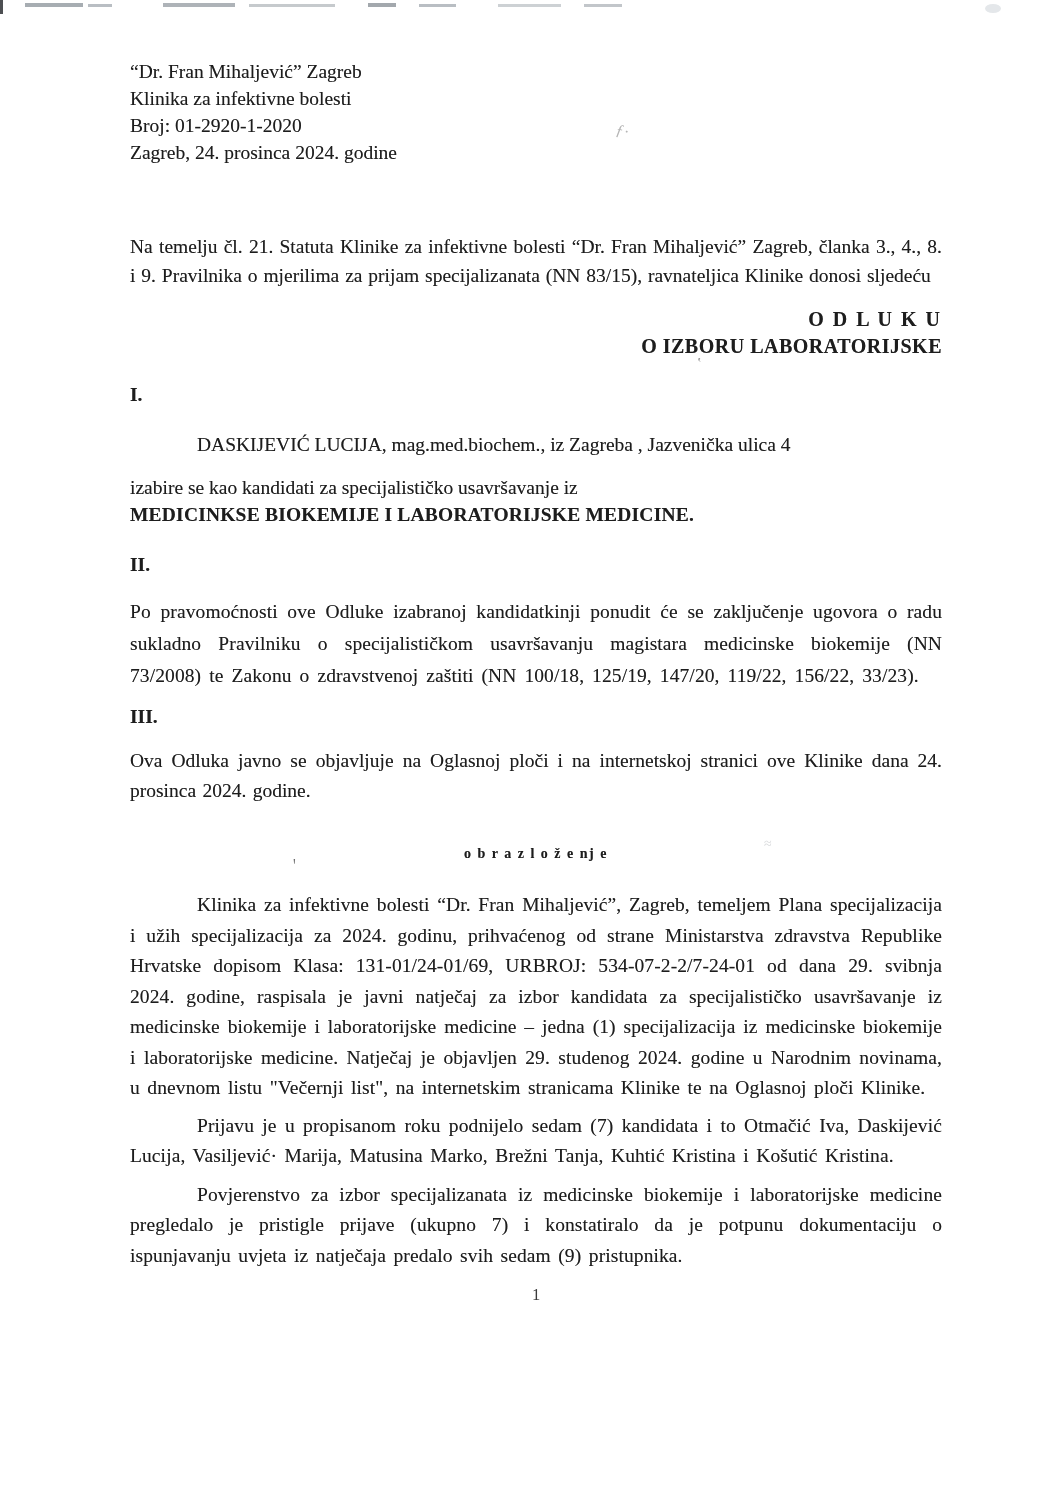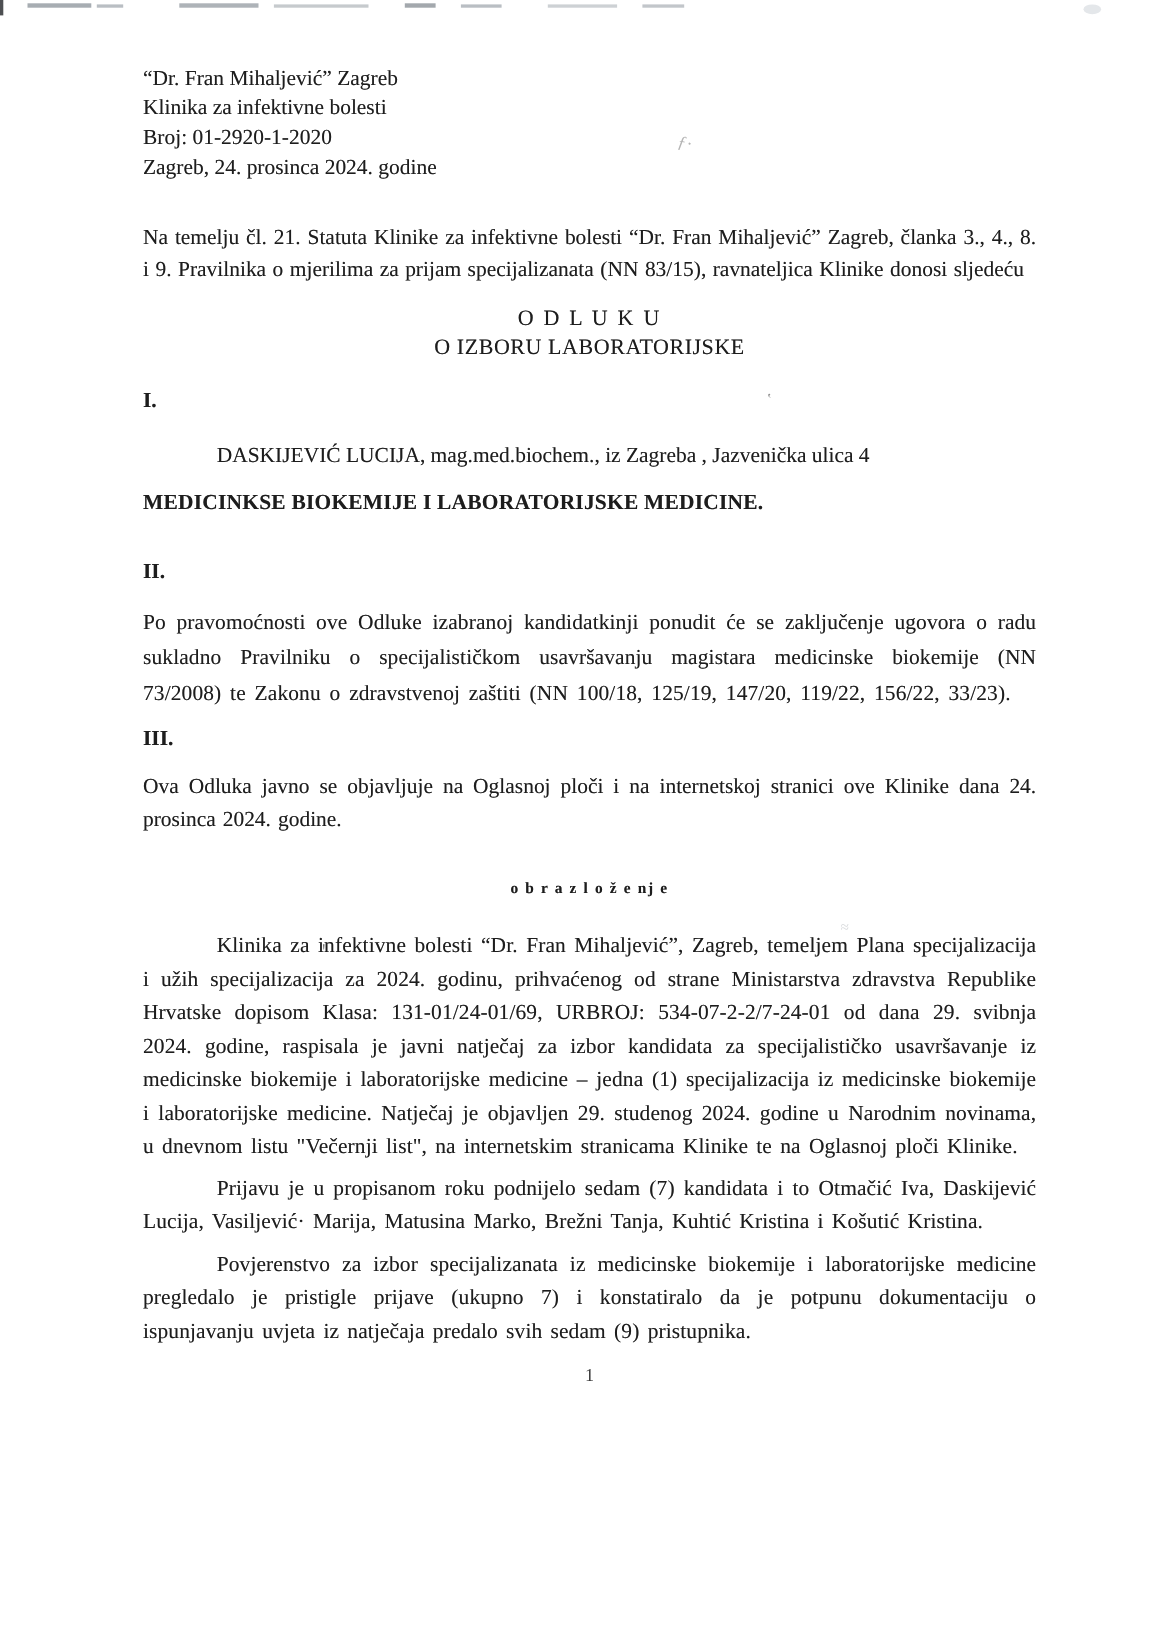--- a/index.html
+++ b/index.html
@@ -19,37 +19,37 @@
     top: 58px;
     width: 812px;
     font-size: 19.5px;
     line-height: 27px;
   }
   .txt { text-shadow: 0 0 0.5px rgba(30,30,30,0.45); }
 
   .header-block div { line-height: 27px; }
 
   .preamble {
-    margin-top: 36px;
+    margin-top: 66px;
     text-align: justify;
     line-height: 29px;
     word-spacing: 1px;
   }
 
   .decision-title {
     margin-top: 16px;
-    text-align: center;
-    font-weight: normal;
+    text-align: right;
+    font-weight: bold;
   }
   .decision-title .t1 { font-size: 20px; letter-spacing: 2px; line-height: 27px; }
   .decision-title .t2 { font-size: 20px; letter-spacing: 0.5px; line-height: 27px; }
 
   .numeral { font-weight: bold; line-height: 27px; }
   .num-1 { margin-top: 21px; }
-  .num-2 { margin-top: 35px; font-family: Liberation Serif, serif; }
+  .num-2 { margin-top: 23px; font-family: Liberation Serif, serif; }
   .num-3 { margin-top: 11px; }
 
   .candidate-line {
     margin-top: 23px;
     text-indent: 67px;
     line-height: 27px;
     white-space: nowrap;
   }
   .candidate-line .bold { font-weight: normal; }
 
@@ -153,20 +153,21 @@
       <div class="t2 txt">O IZBORU LABORATORIJSKE</div>
     </div>
 
     <div class="numeral num-1 txt">I.</div>
 
     <div class="candidate-line txt">
       <span class="bold">DASKIJEVIĆ LUCIJA, mag.med.biochem.</span><span>, iz Zagreba , Jazvenička ulica 4</span>
     </div>
 
     <div class="chooses-block">
+      <div class="txt">izabire se kao kandidati za specijalističko usavršavanje iz</div>
       <div class="bold-line txt">MEDICINKSE BIOKEMIJE I LABORATORIJSKE MEDICINE.</div>
     </div>
 
     <div class="numeral num-2 txt">II.</div>
     <div class="sec-body txt">Po pravomoćnosti ove Odluke izabranoj kandidatkinji ponudit će se zaključenje ugovora o radu sukladno Pravilniku o specijalističkom usavršavanju magistara medicinske biokemije (NN 73/2008) te Zakonu o zdravstvenoj zaštiti (NN 100/18, 125/19, 147/20, 119/22, 156/22, 33/23).</div>
 
     <div class="numeral num-3 txt">III.</div>
     <div class="sec-body-3 txt">Ova Odluka javno se objavljuje na Oglasnoj ploči i na internetskoj stranici ove Klinike dana 24. prosinca 2024. godine.</div>
 
     <div class="expl-heading txt">o b r a z l o ž e nj e</div>

